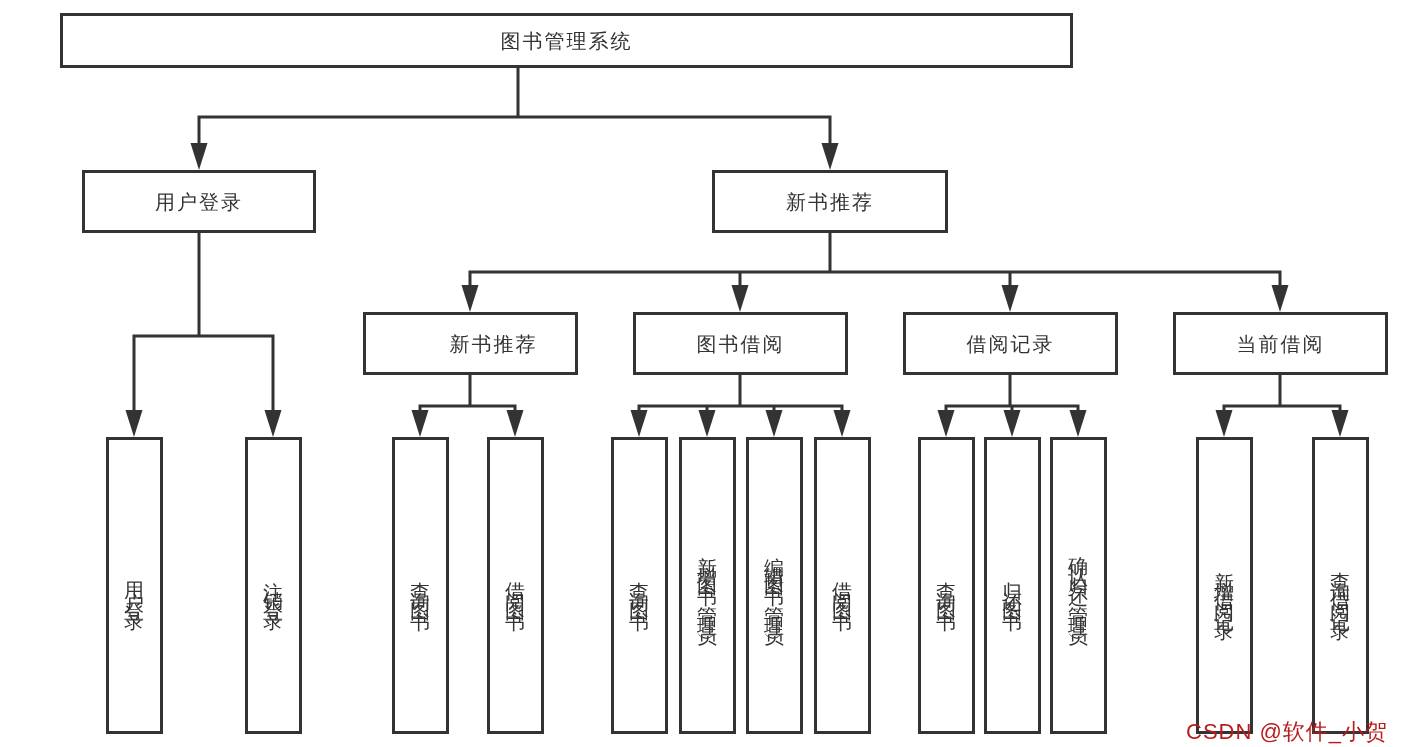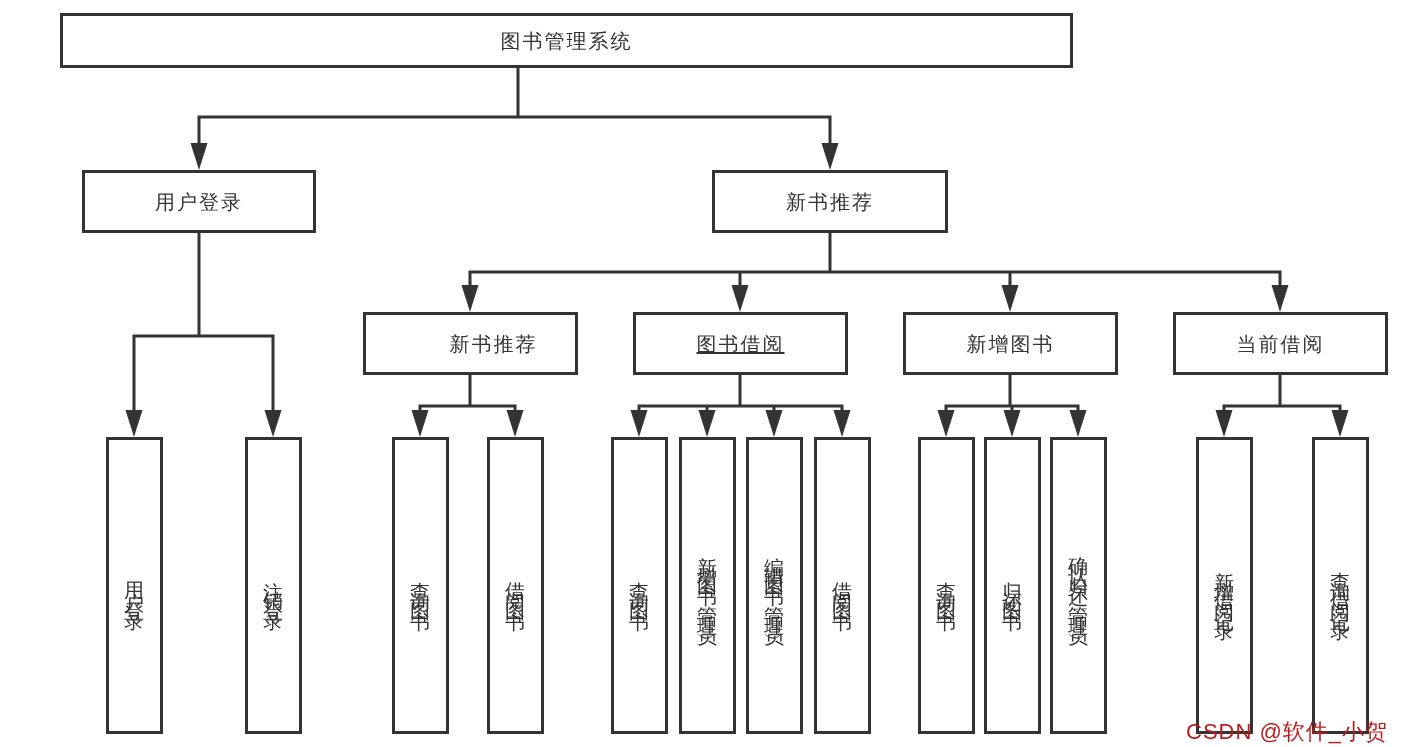--- a/index.html
+++ b/index.html
@@ -80,22 +80,22 @@
       <path d="M1215.5,410 L1232.5,410 L1224,437 Z" fill="#333333"></path>
       <path d="M1331.5,410 L1348.5,410 L1340,437 Z" fill="#333333"></path>
     </svg>
 
   <div class="node" style="left:12px; top:13px; width:1013px; height:55px;margin-left:48px;">图书管理系统</div>
 
   <div class="node" style="left:82px; top:170px; width:234px; height:63px;">用户登录</div>
   <div class="node" style="left:712px; top:170px; width:236px; height:63px;">新书推荐</div>
 
   <div class="node" style="left:363px; top:312px; width:215px; height:63px;padding-left:46px;">新书推荐</div>
-  <div class="node" style="left:633px; top:312px; width:215px; height:63px;text-decoration:underline;">图书借阅</div>
-  <div class="node" style="left:903px; top:312px; width:215px; height:63px;">新增图书</div>
+  <div class="node" style="left:633px; top:312px; width:215px; height:63px;">图书借阅</div>
+  <div class="node" style="left:903px; top:312px; width:215px; height:63px;">借阅记录</div>
   <div class="node" style="left:1173px; top:312px; width:215px; height:63px;">当前借阅</div>
 
   <div class="node vnode" style="left:106px; top:437px; width:57px; height:297px;">用户登录</div>
   <div class="node vnode" style="left:245px; top:437px; width:57px; height:297px;">注销登录</div>
 
   <div class="node vnode" style="left:392px; top:437px; width:57px; height:297px;">查询图书</div>
   <div class="node vnode" style="left:487px; top:437px; width:57px; height:297px;">借阅图书</div>
 
   <div class="node vnode" style="left:611px; top:437px; width:57px; height:297px;">查询图书</div>
   <div class="node vnode" style="left:679px; top:437px; width:57px; height:297px;">新增图书（管理员）</div>

